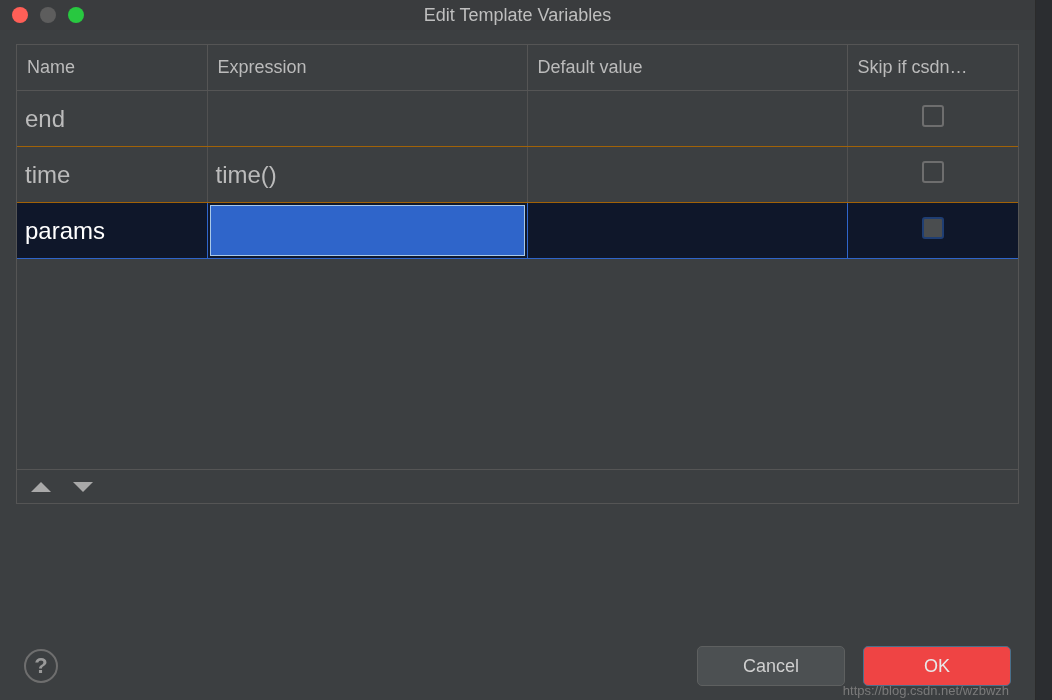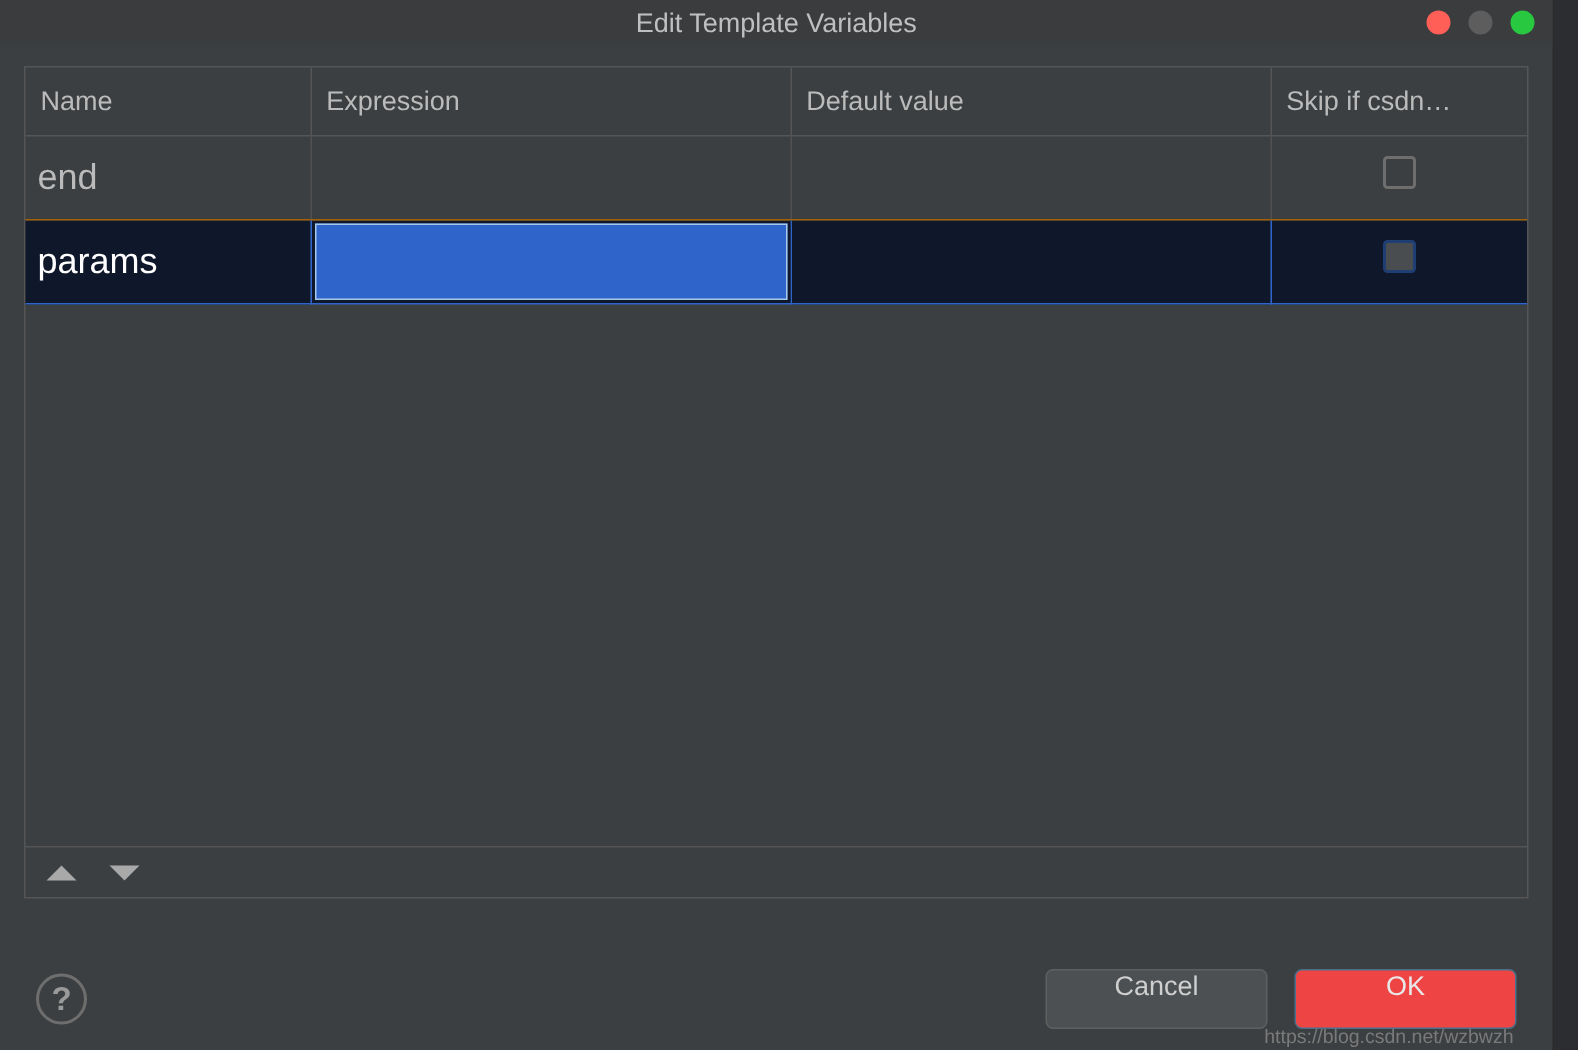--- a/index.html
+++ b/index.html
@@ -18,21 +18,20 @@
     border-right: 1px solid #2b2b2b;
   }
   
   .titlebar {
     height: 30px;
     display: flex;
     align-items: center;
     padding: 0 12px;
     position: relative;
     background: #3a3c3e;
-    justify-content: flex-end;
   }
   .traffic-lights {
     display: flex;
     gap: 12px;
     align-items: center;
   }
   .tl {
     width: 16px; height: 16px; border-radius: 50%;
   }
   .tl.red { background: #ff5f57; }
@@ -46,21 +45,21 @@
     color: #bfbfbf;
     pointer-events: none;
   }
   
   .content {
     padding: 14px 16px 0 16px;
   }
   .table-wrap {
     border: 1px solid #555555;
     background: #3c3f41;
-    height: 555px;
+    height: 460px;
     display: flex;
     flex-direction: column;
   }
   table {
     width: 100%;
     border-collapse: collapse;
     table-layout: fixed;
   }
   col.c1 { width: 190px; }
   col.c2 { width: 320px; }
@@ -155,20 +154,21 @@
   .spacer { flex: 1; }
   .btn {
     min-width: 148px;
     height: 40px;
     border-radius: 5px;
     border: 1px solid #5e6060;
     background: #4c5052;
     color: #cfcfcf;
     font-size: 18px;
     display: flex;
+    align-items: center;
     justify-content: center;
   }
   .btn.primary {
     background: #ef4444;
     border-color: #4a708b;
     color: #e8e8e8;
   }
   .watermark {
     position: absolute;
     right: 26px;
@@ -216,20 +216,26 @@
             <th>Skip if csdn…</th>
           </tr>
         </thead>
         <tbody>
           <tr>
             <td>end</td>
             <td></td>
             <td></td>
             <td><span class="chk"></span></td>
           </tr>
+          <tr>
+            <td>time</td>
+            <td>time()</td>
+            <td></td>
+            <td><span class="chk"></span></td>
+          </tr>
           <tr class="selected">
             <td>params</td>
             <td class="exp-cell">
               <div class="edit-box"></div>
               <span></span>
             </td>
             <td></td>
             <td><span class="chk"></span></td>
           </tr>
         </tbody>

